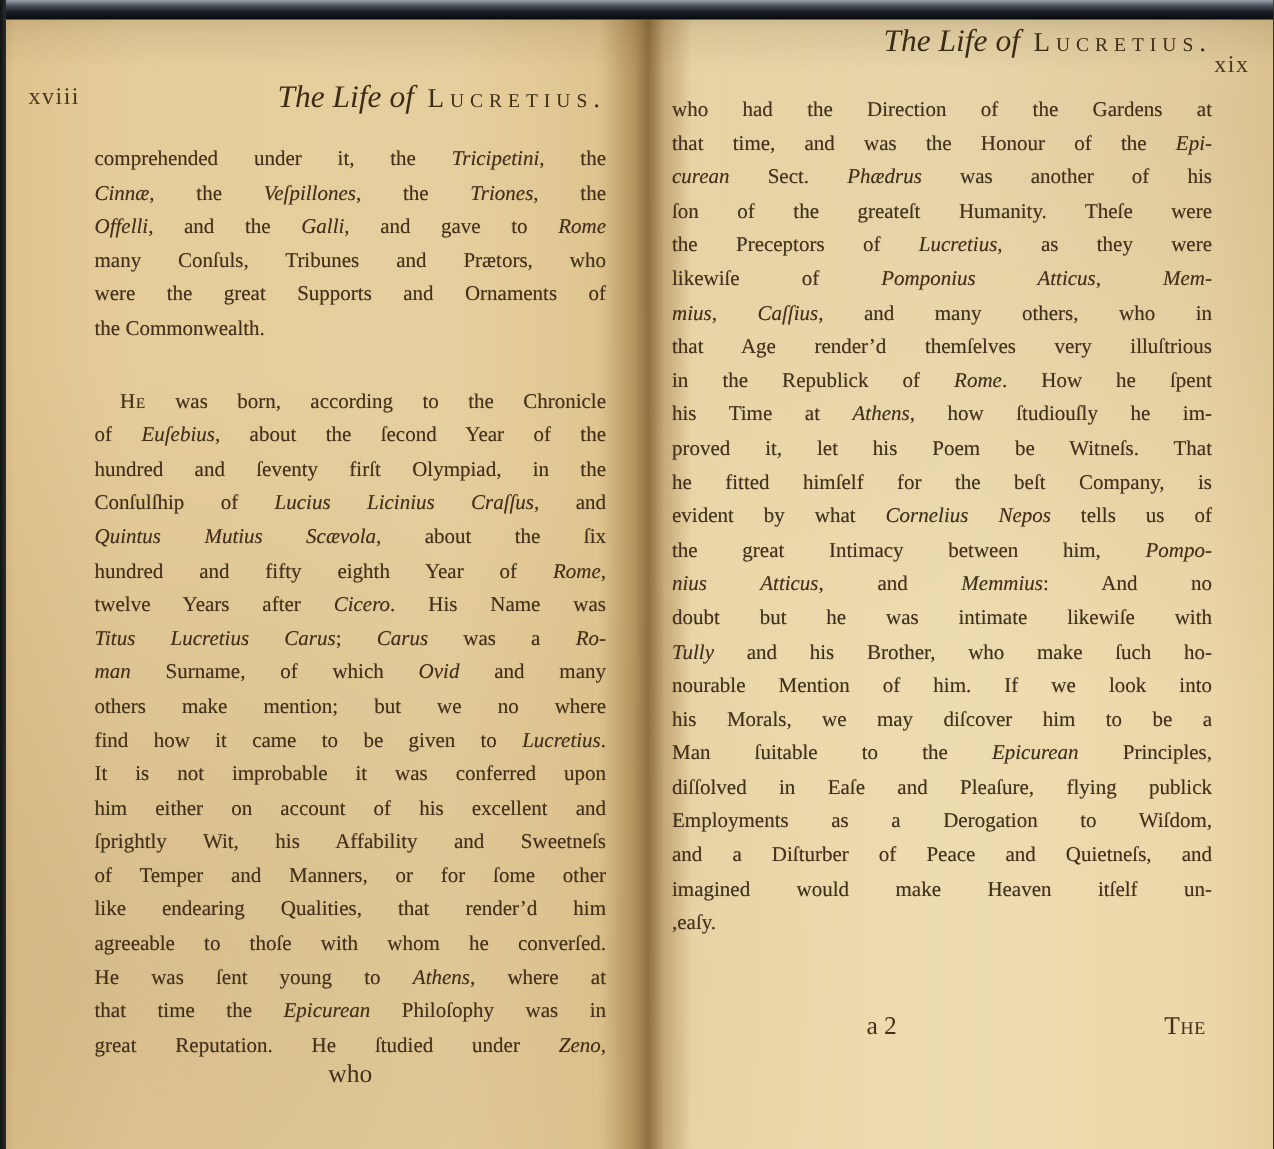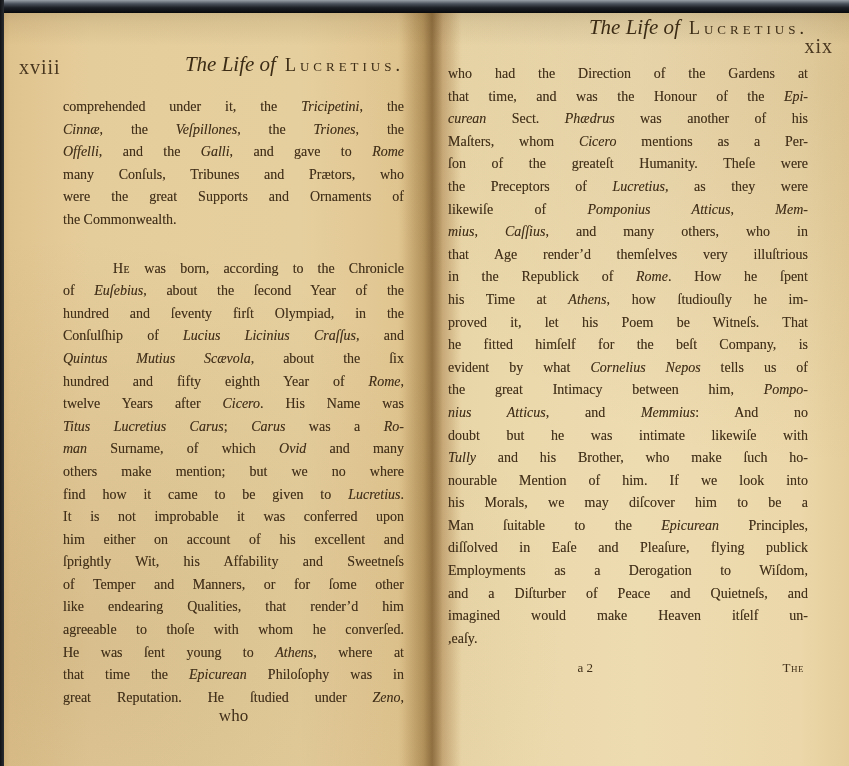--- a/index.html
+++ b/index.html
@@ -21,41 +21,41 @@
     background:linear-gradient(180deg,#9aa1a9 0%, #4a5059 30%, #1b1f25 60%, #07090c 100%);
   }
   .left-strip{
     position:absolute;left:0;top:0;width:4px;height:766px;
     background:linear-gradient(90deg,#101214,#2a2d31);
   }
   .gutter{
     position:absolute;left:402px;top:13px;width:58px;height:753px;
     background:linear-gradient(90deg, rgba(80,55,20,0) 0%, rgba(95,66,26,.18) 38%, rgba(80,52,18,.34) 52%, rgba(95,66,26,.10) 70%, rgba(80,55,20,0) 100%);
   }
-  .folio{position:absolute;font-size:20px;letter-spacing:1px;color:#4a3820;}
+  .folio{position:absolute;font-size:16px;letter-spacing:1px;color:#4a3820;}
   .folio-left{left:19px;top:56px;}
   .folio-right{right:16px;top:35px;}
   .header{position:absolute;text-align:right;white-space:nowrap;color:#3c2c16;}
   .header-left{left:63px;width:341px;top:52px;}
   .header-right{left:448px;width:360px;top:15px;}
   .header .it{font-style:italic;font-size:21px;}
   .header .caps{font-variant:small-caps;font-size:18px;letter-spacing:4px;margin-left:9px;}
   .page-body{position:absolute;font-size:14px;line-height:22.6px;
     text-shadow:0 0 .5px rgba(66,48,26,.45);}
   .body-left{left:63px;top:96px;width:341px;}
   .body-right{left:448px;top:63px;width:360px;}
   .para + .para{margin-top:26px;}
   .line{text-align:justify;text-align-last:justify;}
   .line.nojust{text-align-last:left;}
   .line.ind{text-indent:17px;}
   .it{font-style:italic;}
-  .sc{font-variant:small-caps;letter-spacing:.5px;margin-left:33px;}
+  .sc{font-variant:small-caps;letter-spacing:.5px;}
   .catchword-left{position:absolute;left:63px;width:341px;top:706px;
     text-align:center;font-size:17px;}
-  .footer-right{position:absolute;left:448px;width:360px;top:660px;height:22px;font-size:13px;}
+  .footer-right{position:absolute;left:448px;width:360px;top:674px;height:22px;font-size:17px;}
   .signature{position:absolute;left:36%;}
   .catchword-right{position:absolute;right:4px;text-align:right;}
 </style>
 </head>
 <body>
 
 <div class="scan">
   <div class="top-bar"></div>
   <div class="left-strip"></div>
   <div class="gutter"></div>
@@ -100,21 +100,20 @@
 
   <div class="folio folio-right">xix</div>
   <div class="header header-right">
     <span class="it">The Life of</span><span class="caps">Lucretius.</span>
   </div>
   <div class="page-body body-right">
       <div class="para">
         <div class="line"><span>who had the Direction of the Gardens at</span></div>
         <div class="line"><span>that time, and was the Honour of the </span><span class="it">Epi-</span></div>
         <div class="line"><span class="it">curean</span><span> Sect. </span><span class="it">Phædrus</span><span> was another of his</span></div>
-        <div class="line"><span>Maſters, whom </span><span class="it">Cicero</span><span> mentions as a Per-</span></div>
         <div class="line"><span>ſon of the greateſt Humanity. Theſe were</span></div>
         <div class="line"><span>the Preceptors of </span><span class="it">Lucretius</span><span>, as they were</span></div>
         <div class="line"><span>likewiſe of </span><span class="it">Pomponius Atticus</span><span>, </span><span class="it">Mem-</span></div>
         <div class="line"><span class="it">mius</span><span>, </span><span class="it">Caſſius</span><span>, and many others, who in</span></div>
         <div class="line"><span>that Age render’d themſelves very illuſtrious</span></div>
         <div class="line"><span>in the Republick of </span><span class="it">Rome</span><span>. How he ſpent</span></div>
         <div class="line"><span>his Time at </span><span class="it">Athens</span><span>, how ſtudiouſly he im-</span></div>
         <div class="line"><span>proved it, let his Poem be Witneſs. That</span></div>
         <div class="line"><span>he fitted himſelf for the beſt Company, is</span></div>
         <div class="line"><span>evident by what </span><span class="it">Cornelius Nepos</span><span> tells us of</span></div>

